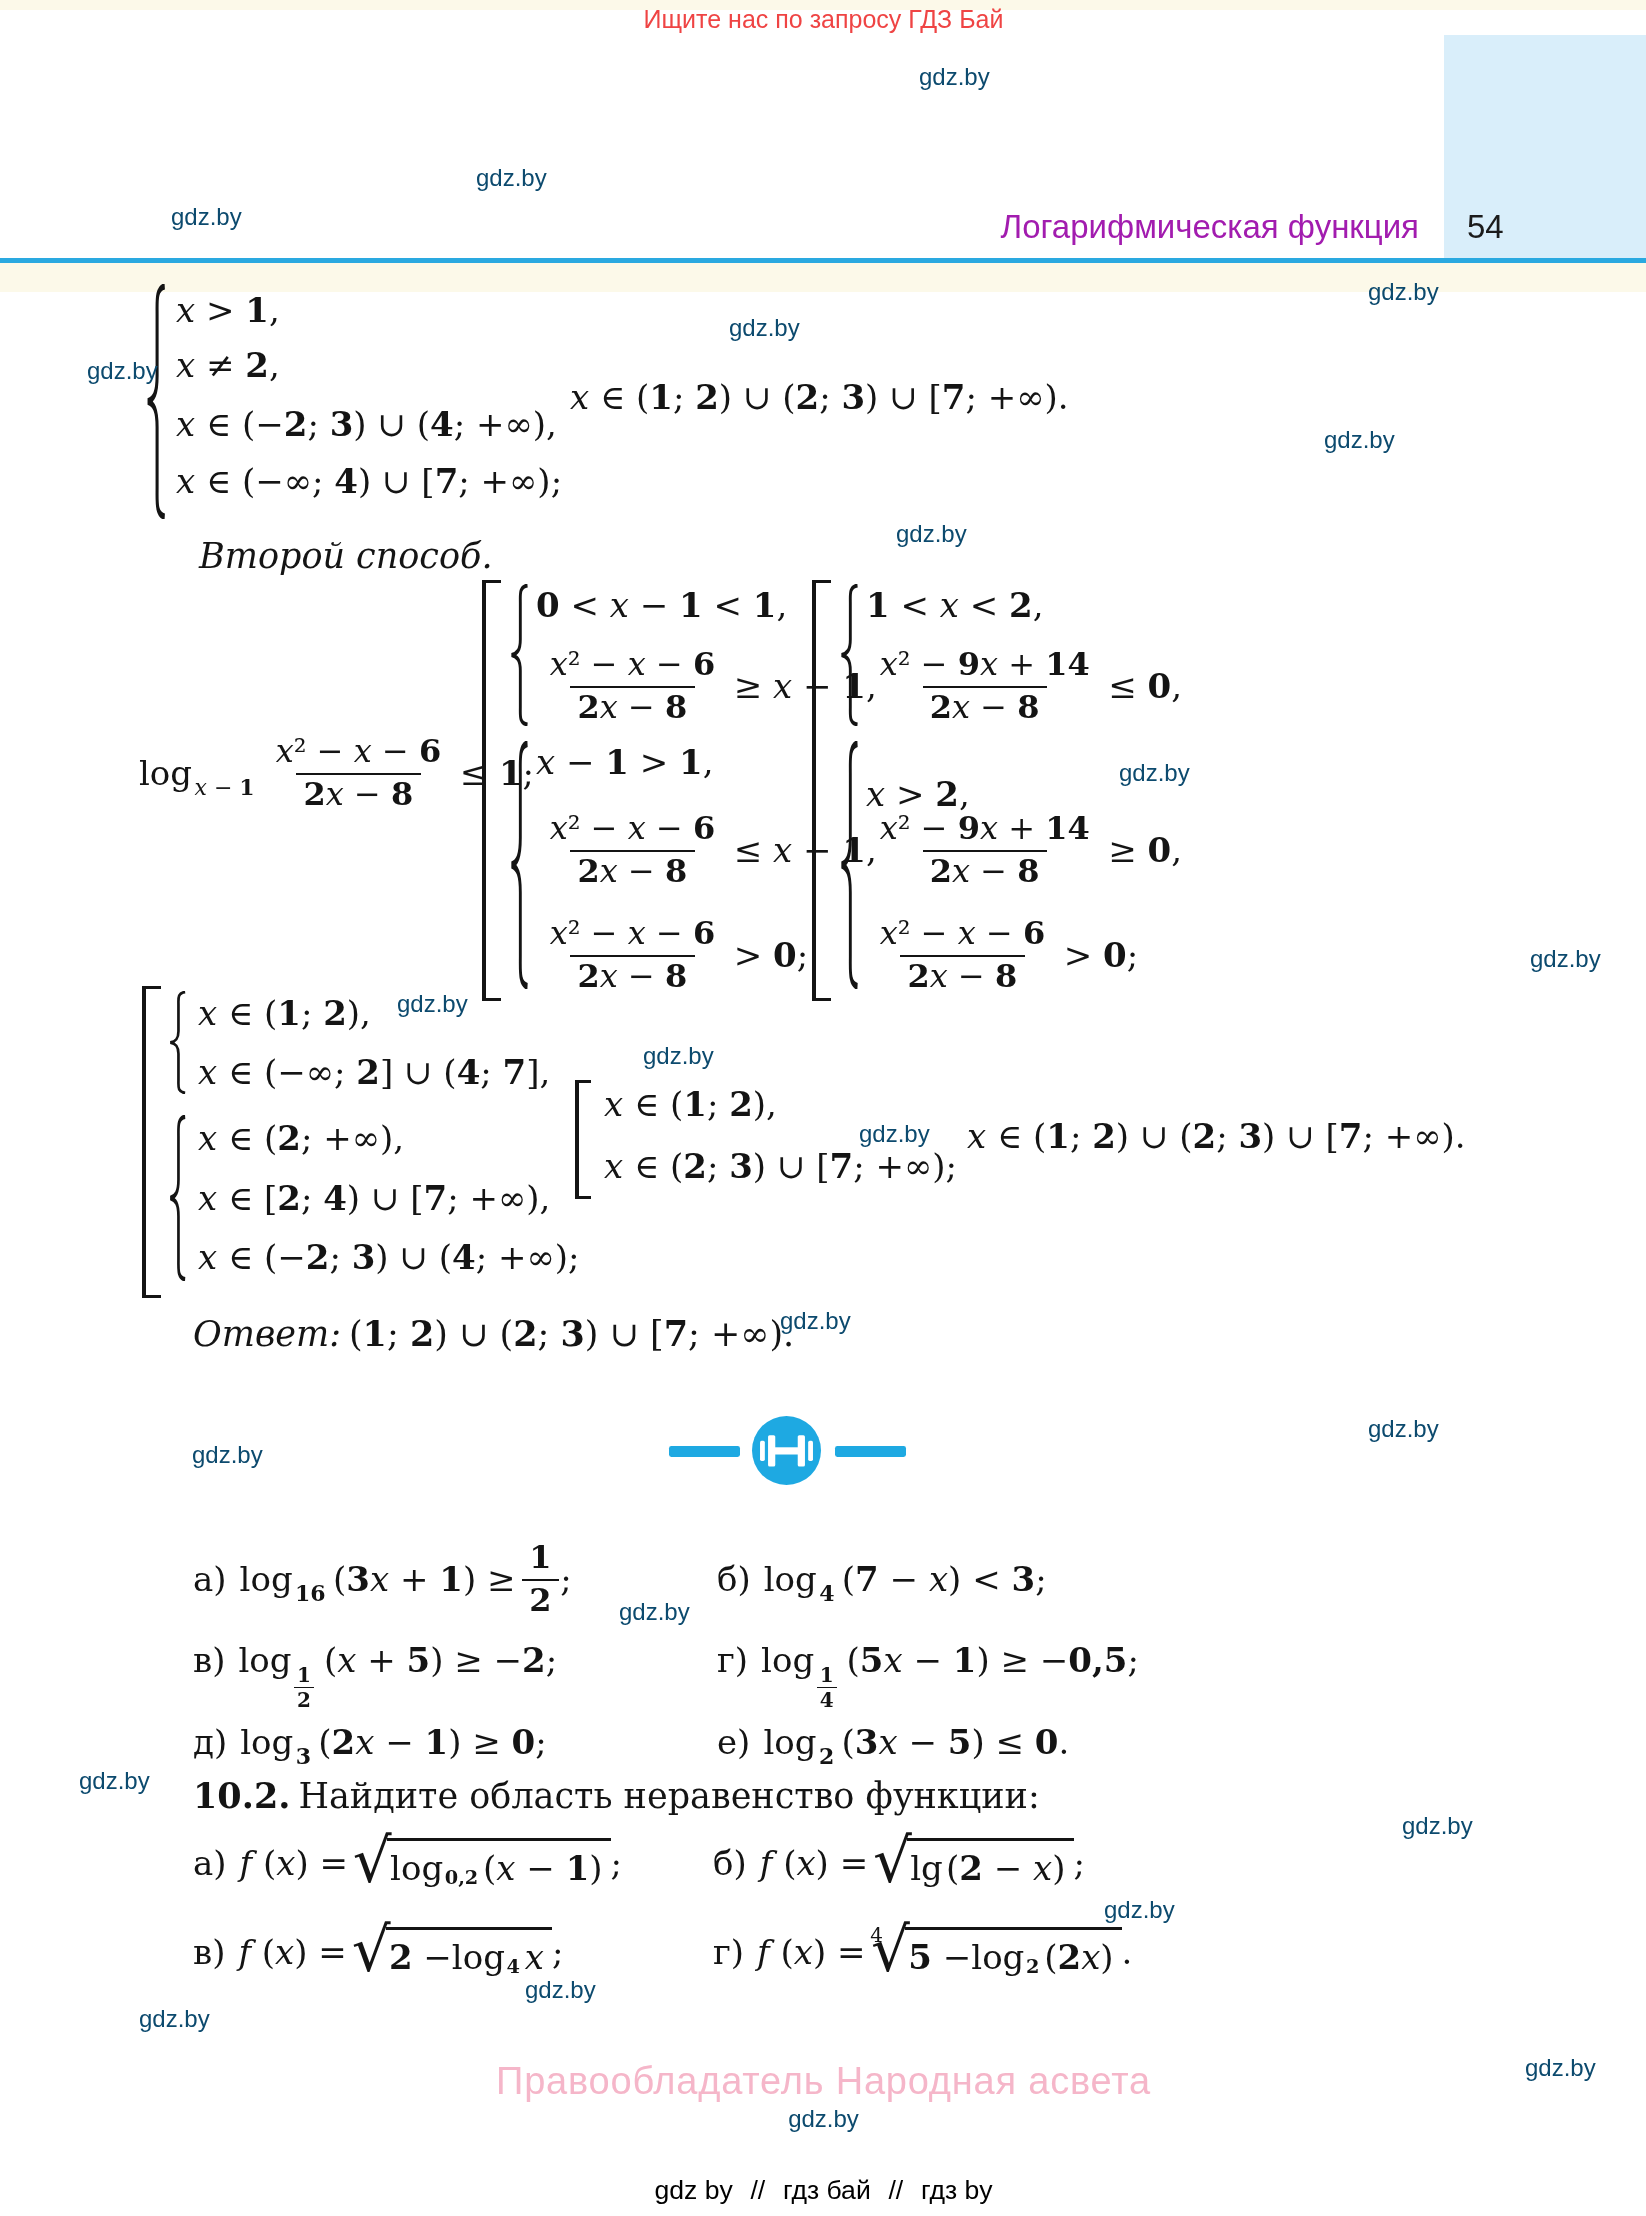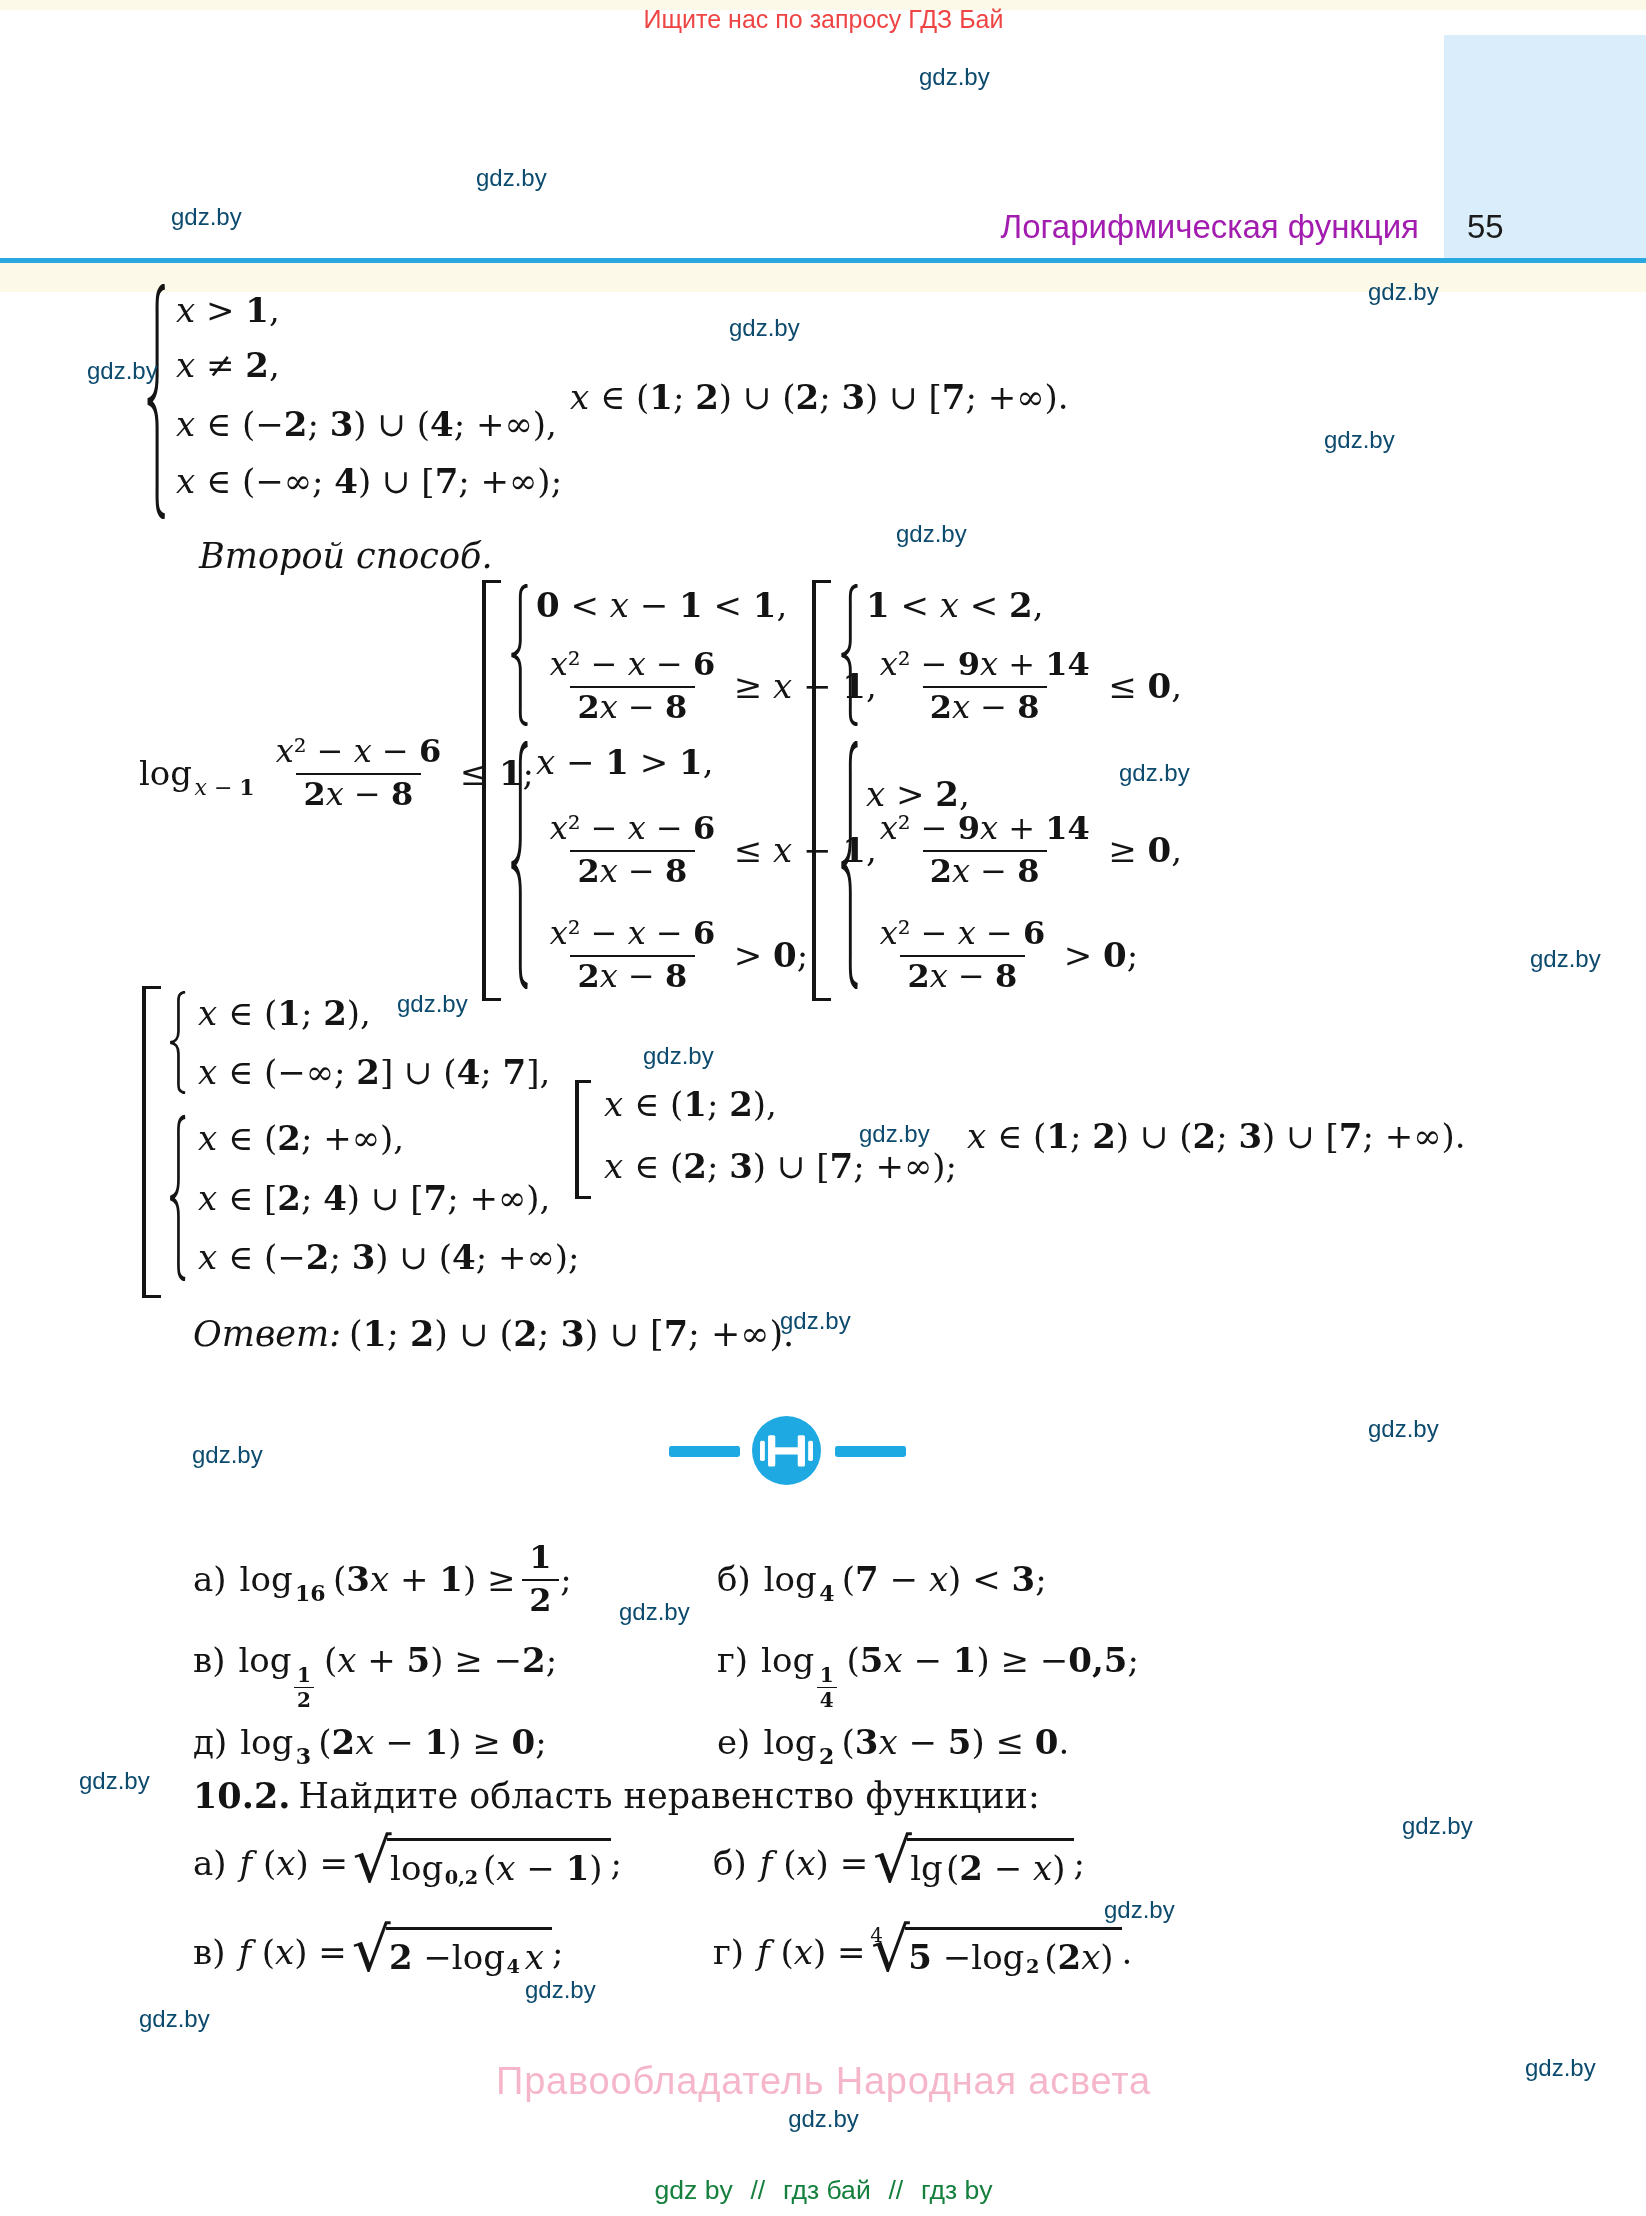--- a/index.html
+++ b/index.html
@@ -44,36 +44,36 @@
   .ridx{font-size:20px;line-height:1;position:relative;top:-1.6px;margin-right:-12px;z-index:2;font-style:normal;}
   .radicand{border-top:3.2px solid #141414;padding:6.4px 8px 0 3.2px;display:inline-flex;align-items:center;min-height:42px;}
   .radicand .lbase{top:9.7px;font-size:19.3px;margin:0 4.8px 0 1.6px;}
   
   .dash{position:absolute;height:10.5px;width:71px;background:#1ea9e2;border-radius:2.4px;}
   .dvc{position:absolute;left:752px;top:1416px;width:69px;height:69px;border-radius:50%;background:#1ea9e2;}
   
   .pink{position:absolute;top:2060px;left:50%;transform:translateX(-50%);
         font:38px "Liberation Sans",sans-serif;color:#f5b6c9;letter-spacing:0.8px;white-space:nowrap;}
   .links{position:absolute;top:2175px;left:50%;transform:translateX(-50%);display:flex;gap:17.7px;
-         font:26.6px "Liberation Sans",sans-serif;color:#15803d;white-space:nowrap;text-align:right;}
+         font:26.6px "Liberation Sans",sans-serif;color:#000000;white-space:nowrap;text-align:right;}
   .links span{cursor:pointer;}
 </style>
 </head>
 <body>
 
 <div id="page">
 
   <div class="band cream" style="top:0;height:9.7px;"></div>
   <div class="band cream" style="top:263px;height:29px;"></div>
 
   <div class="promo">Ищите нас по запросу ГДЗ Бай</div>
 
   <div class="hdr-box"></div>
   <div class="hdr-title">Логарифмическая функция</div>
-  <div class="hdr-num">55</div>
+  <div class="hdr-num">54</div>
   <div class="hdr-rule"></div>
 
   <svg class="cbrace" style="left:144px;top:284px;width:24px;height:235px;" viewBox="0 0 22 100" preserveAspectRatio="none">
     <path d="M 19 1 C 11 2 12 7 12 13 L 12 39 C 12 46.5 9 49 3.5 50 C 9 51 12 53.5 12 61 L 12 87 C 12 93 11 98 19 99" fill="none" stroke="#141414" stroke-width="2.8"></path>
   </svg>
   <div class="mrow" style="left:176px;top:291px;">
       <span><i>x</i> &gt; <b>1</b>,</span>
     </div>
   <div class="mrow" style="left:176px;top:346px;">
       <span><i>x</i> ≠ <b>2</b>,</span>

